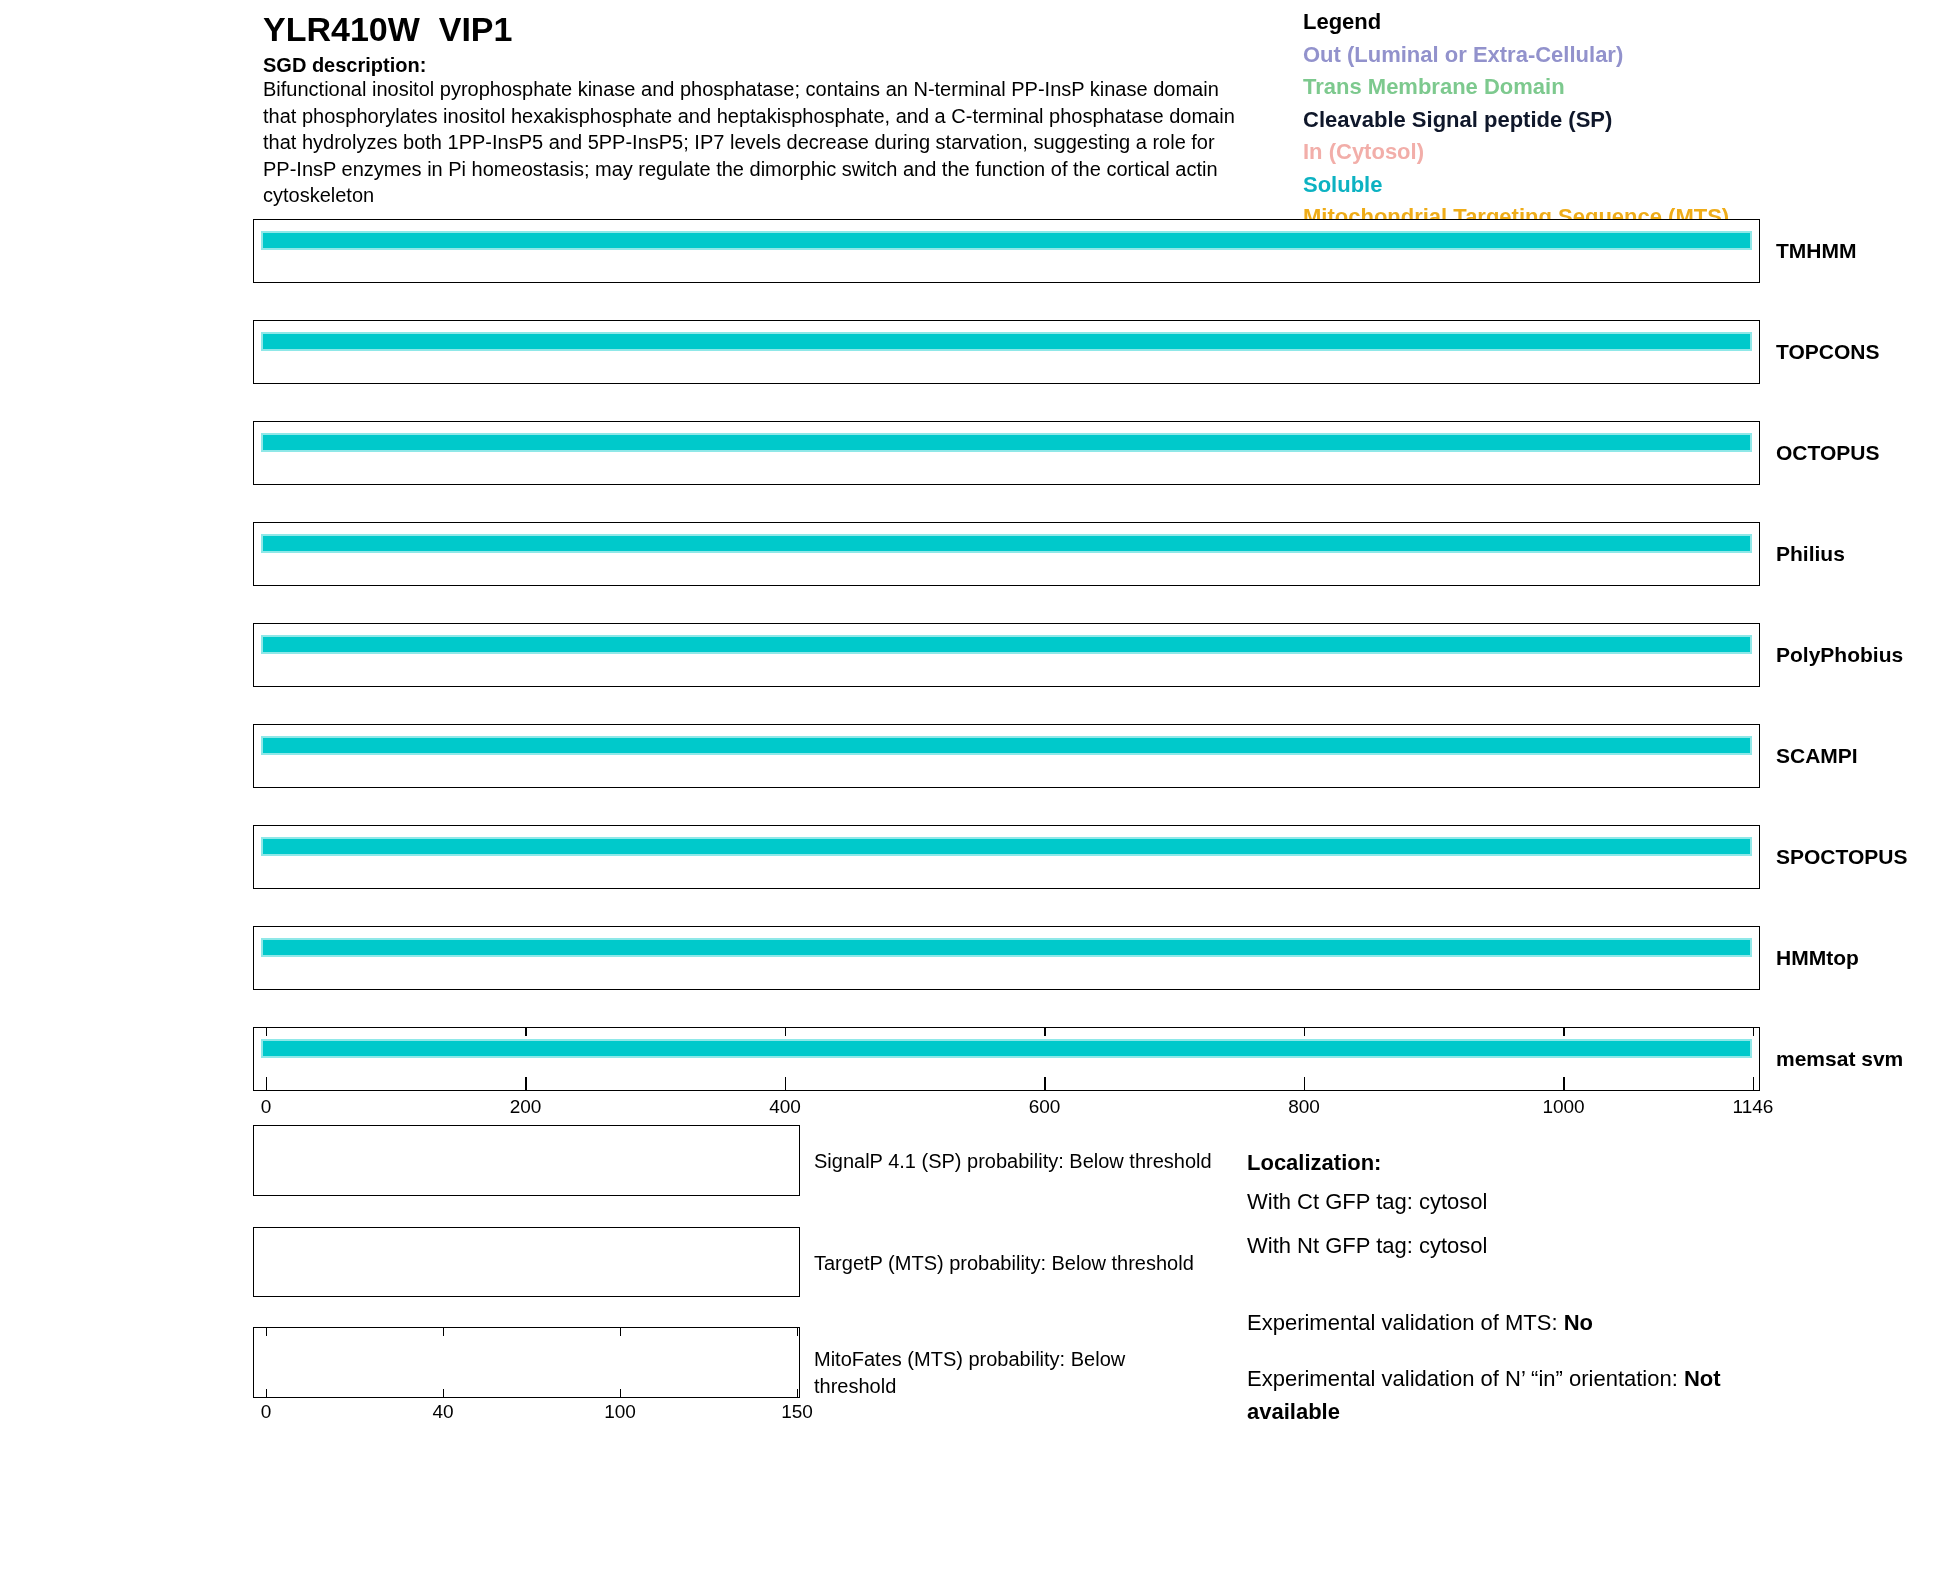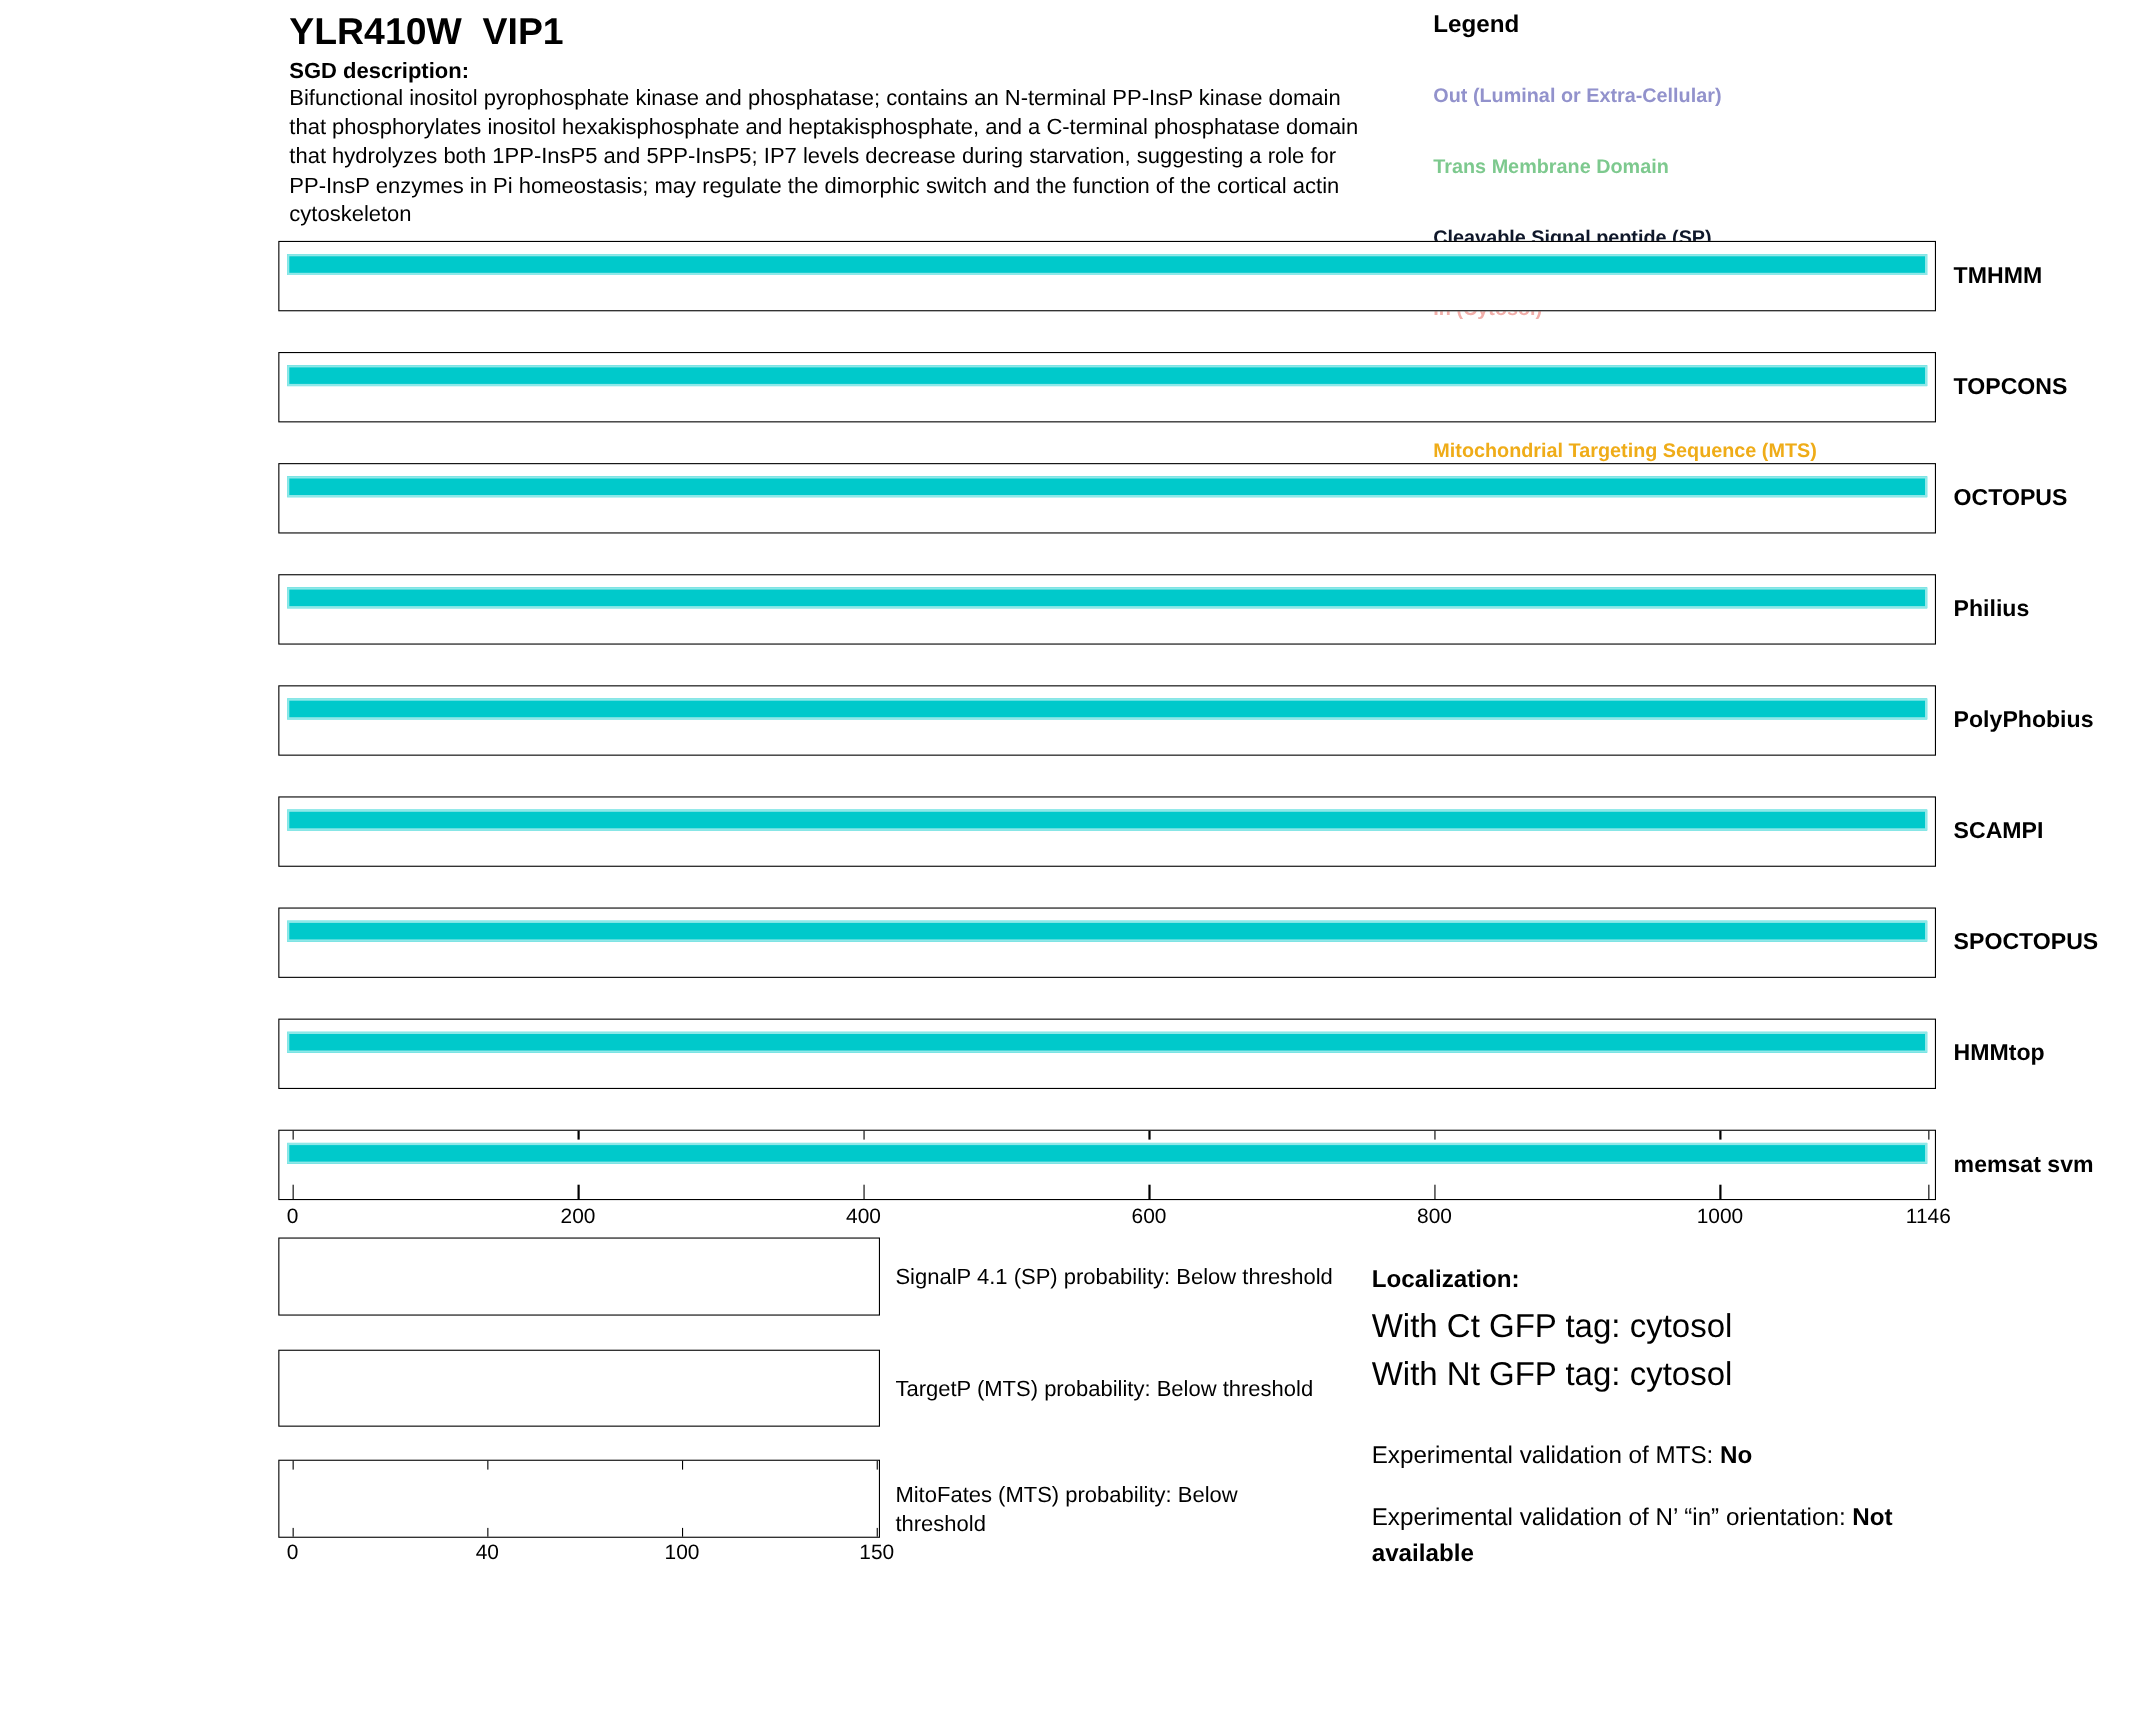--- a/index.html
+++ b/index.html
@@ -4,29 +4,29 @@
 <style>
   html,body{margin:0;padding:0;background:#fff;}
   #root{position:relative;width:1916px;height:1573px;background:#ffffff;overflow:hidden;
         font-family:"Liberation Sans", sans-serif;color:#000;}
   .abs{position:absolute;}
   .title{left:263px;top:10px;font-size:34px;font-weight:bold;white-space:pre;}
   .sgd-label{left:263px;top:54px;font-size:20px;font-weight:bold;}
   .description{left:263px;top:76px;width:1100px;font-size:20px;line-height:26.5px;white-space:pre-line;}
   .legend-block{left:1303px;top:6px;}
   .legend-title{font-size:22px;font-weight:bold;line-height:32.5px;color:#000;}
-  .legend-item{font-size:18px;font-weight:bold;line-height:32.5px;white-space:nowrap;margin-top:32px;}
+  .legend-item{font-size:22px;font-weight:bold;line-height:32.5px;white-space:nowrap;}
   .plot-box{position:absolute;box-sizing:border-box;border:1.5px solid #000;background:#fff;}
   .soluble-bar{position:absolute;box-sizing:border-box;}
   .track-label{position:absolute;font-size:21px;font-weight:bold;white-space:nowrap;}
   .tick{position:absolute;width:1.5px;background:#000;}
   .axis-label{position:absolute;font-size:19px;transform:translateX(-50%);white-space:nowrap;}
   .plot-caption{position:absolute;font-size:20px;line-height:27px;white-space:pre-line;}
   .loc-heading{position:absolute;font-size:22px;font-weight:bold;}
-  .loc-line{position:absolute;font-size:30px;}
+  .loc-line{position:absolute;font-size:22px;}
   .loc-rich{position:absolute;font-size:22px;line-height:33px;}
   .loc-rich b, .loc-rich .bold{font-weight:bold;}
 </style>
 </head>
 <body>
 
 <div id="root">
 
   <div class="abs title">YLR410W  VIP1</div>
   <div class="abs sgd-label">SGD description:</div>

